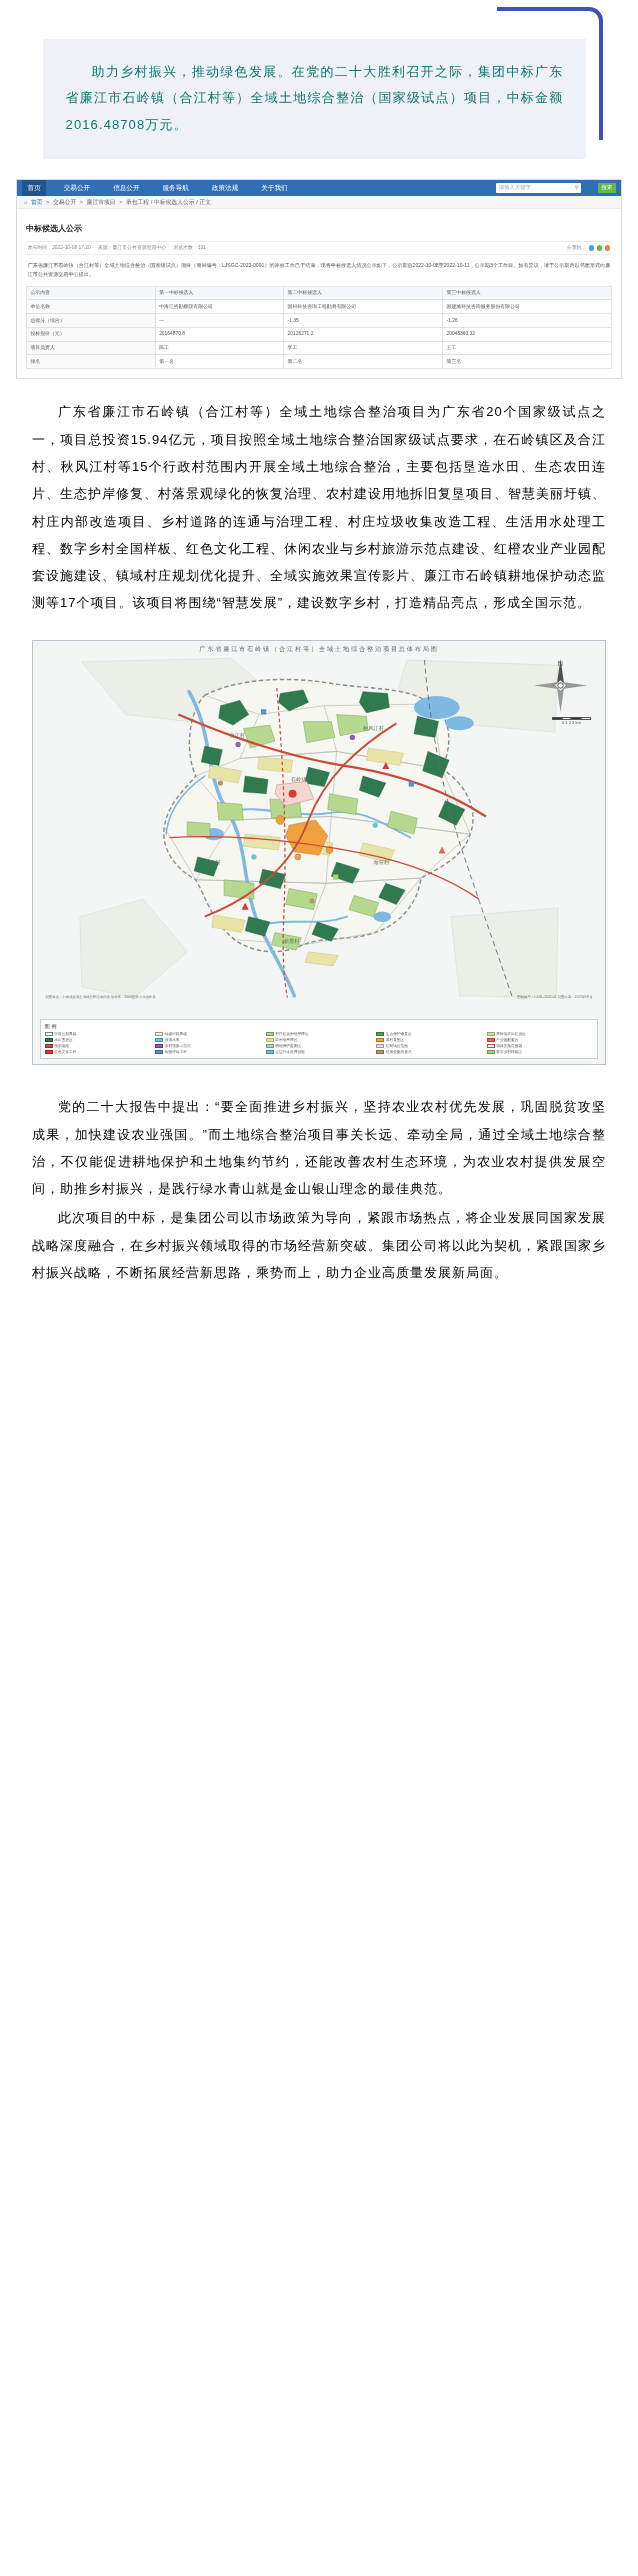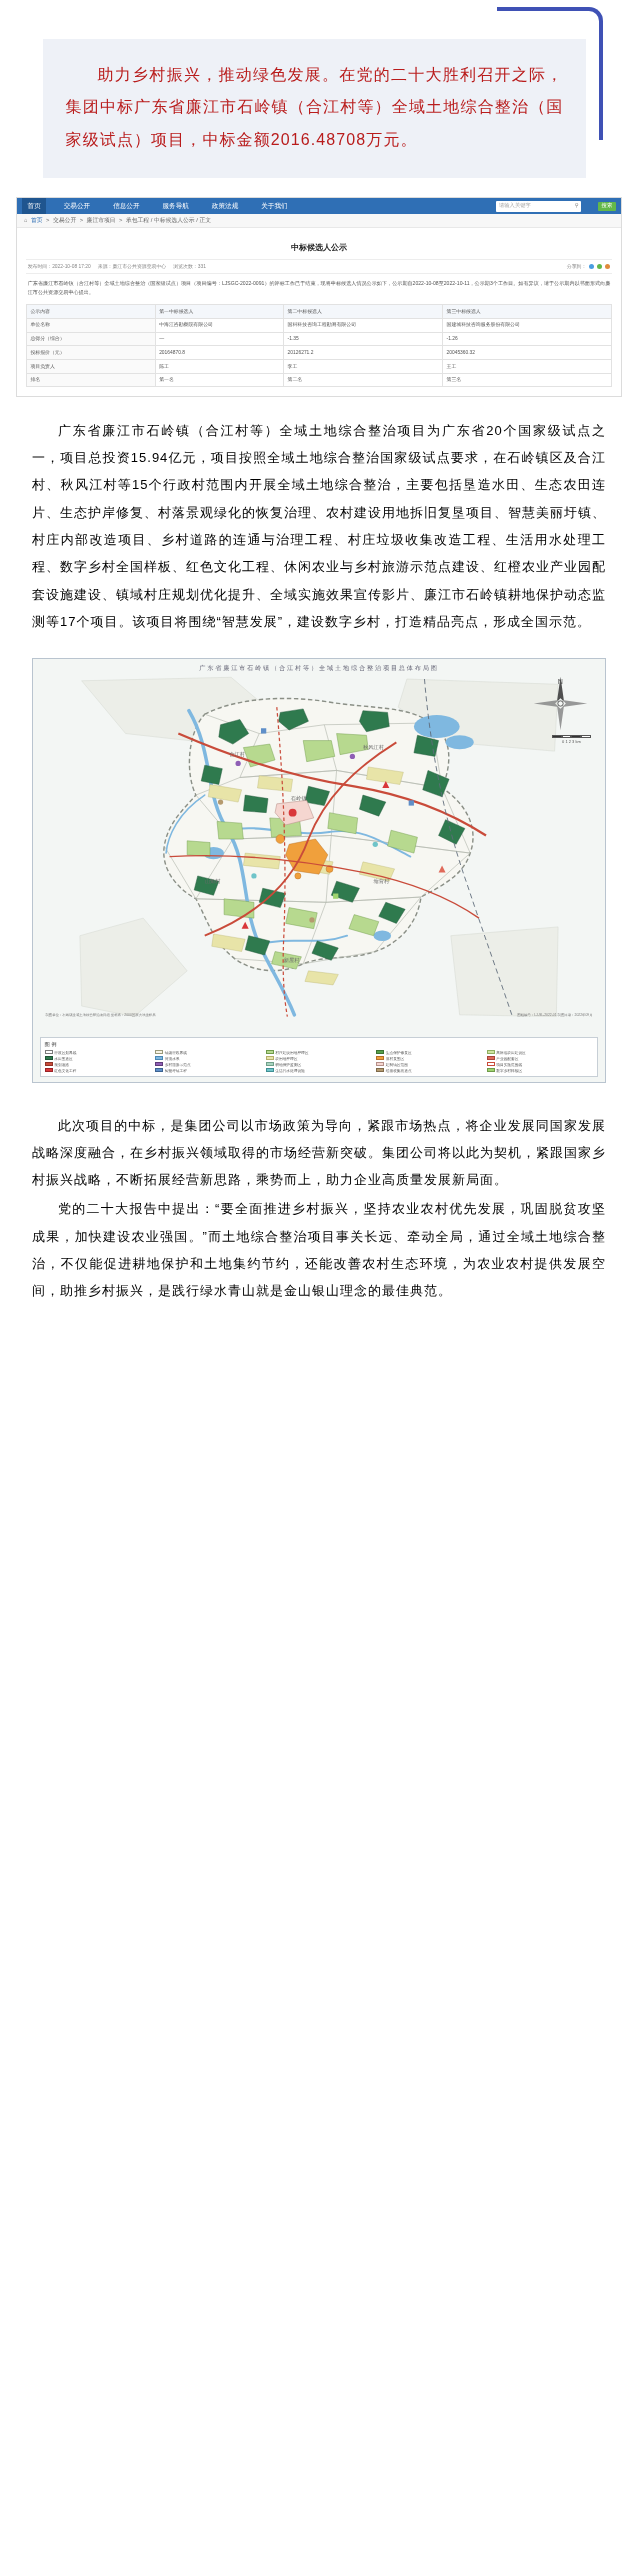--- a/index.html
+++ b/index.html
@@ -22,24 +22,24 @@
     border-right: 4.4px solid #3f51b5;
     border-radius: 0 14px 0 0;
     z-index: 0;
   }
   .lead-box {
     position: relative;
     z-index: 1;
     margin: 23px 25px 5.3px 16px;
     background: #eef1f7;
     padding: 19.5px 23px 21px 23px;
-    font-size: 16px;
+    font-size: 13px;
     line-height: 2.05;
     letter-spacing: 1.1px;
-    color: #b91c1c;
+    color: #0f766e;
     text-align: justify;
     text-indent: 2em;
     font-family: "Liberation Sans", sans-serif;
   }
 
   
   .shot {
     margin: 5.3px 16px 0 16px;
     border: 0.9px solid #dcdcdc;
     background: #fff;
@@ -71,21 +71,21 @@
     padding: 0.9px 3.5px; margin-left: 4.4px; border-radius: 0.9px;
   }
   .shot-crumb {
     display: flex; align-items: center; gap: 3.5px;
     background: #f7f7f7; border-bottom: 0.9px solid #e8e8e8;
     height: 13.3px; padding: 0 7px; font-size: 5.8px; color: #666;
   }
   .shot-crumb .home { color: #2f6fb5; }
   .shot-body { padding: 7px 8.9px 8.9px 8.9px; background: #fff; }
   .shot-title {
-    text-align: center; font-size: 8px; font-weight: bold;
+    font-size: 8px; font-weight: bold;
     color: #222; padding: 7px 0 5.3px 0;
   }
   .shot-meta {
     display: flex; align-items: center;
     border-top: 0.9px solid #ededed; border-bottom: 0.9px solid #ededed;
     font-size: 4.9px; color: #888; padding: 2.7px 1.8px; gap: 7px;
   }
   .shot-meta .right { margin-left: auto; display: flex; gap: 2.7px; align-items: center; }
   .shot-meta .dot { width: 5.3px; height: 5.3px; border-radius: 50%; display: inline-block; }
   .shot-para {
@@ -509,18 +509,18 @@
           </div>
         <div class="legend-item">
             <span class="legend-sw" style="background:#9fd46f;border-color:#6f9a4a"></span>
             <span>数字乡村样板区</span>
           </div>
       </div>
     </div>
   </div>
 
   <div class="body-text">
+    <p>党的二十大报告中提出：“要全面推进乡村振兴，坚持农业农村优先发展，巩固脱贫攻坚成果，加快建设农业强国。”而土地综合整治项目事关长远、牵动全局，通过全域土地综合整治，不仅能促进耕地保护和土地集约节约，还能改善农村生态环境，为农业农村提供发展空间，助推乡村振兴，是践行绿水青山就是金山银山理念的最佳典范。</p>
     <p>此次项目的中标，是集团公司以市场政策为导向，紧跟市场热点，将企业发展同国家发展战略深度融合，在乡村振兴领域取得的市场经营新突破。集团公司将以此为契机，紧跟国家乡村振兴战略，不断拓展经营新思路，乘势而上，助力企业高质量发展新局面。</p>
-    <p>党的二十大报告中提出：“要全面推进乡村振兴，坚持农业农村优先发展，巩固脱贫攻坚成果，加快建设农业强国。”而土地综合整治项目事关长远、牵动全局，通过全域土地综合整治，不仅能促进耕地保护和土地集约节约，还能改善农村生态环境，为农业农村提供发展空间，助推乡村振兴，是践行绿水青山就是金山银山理念的最佳典范。</p>
   </div>
 
 </div>
 
 
 </body></html>

